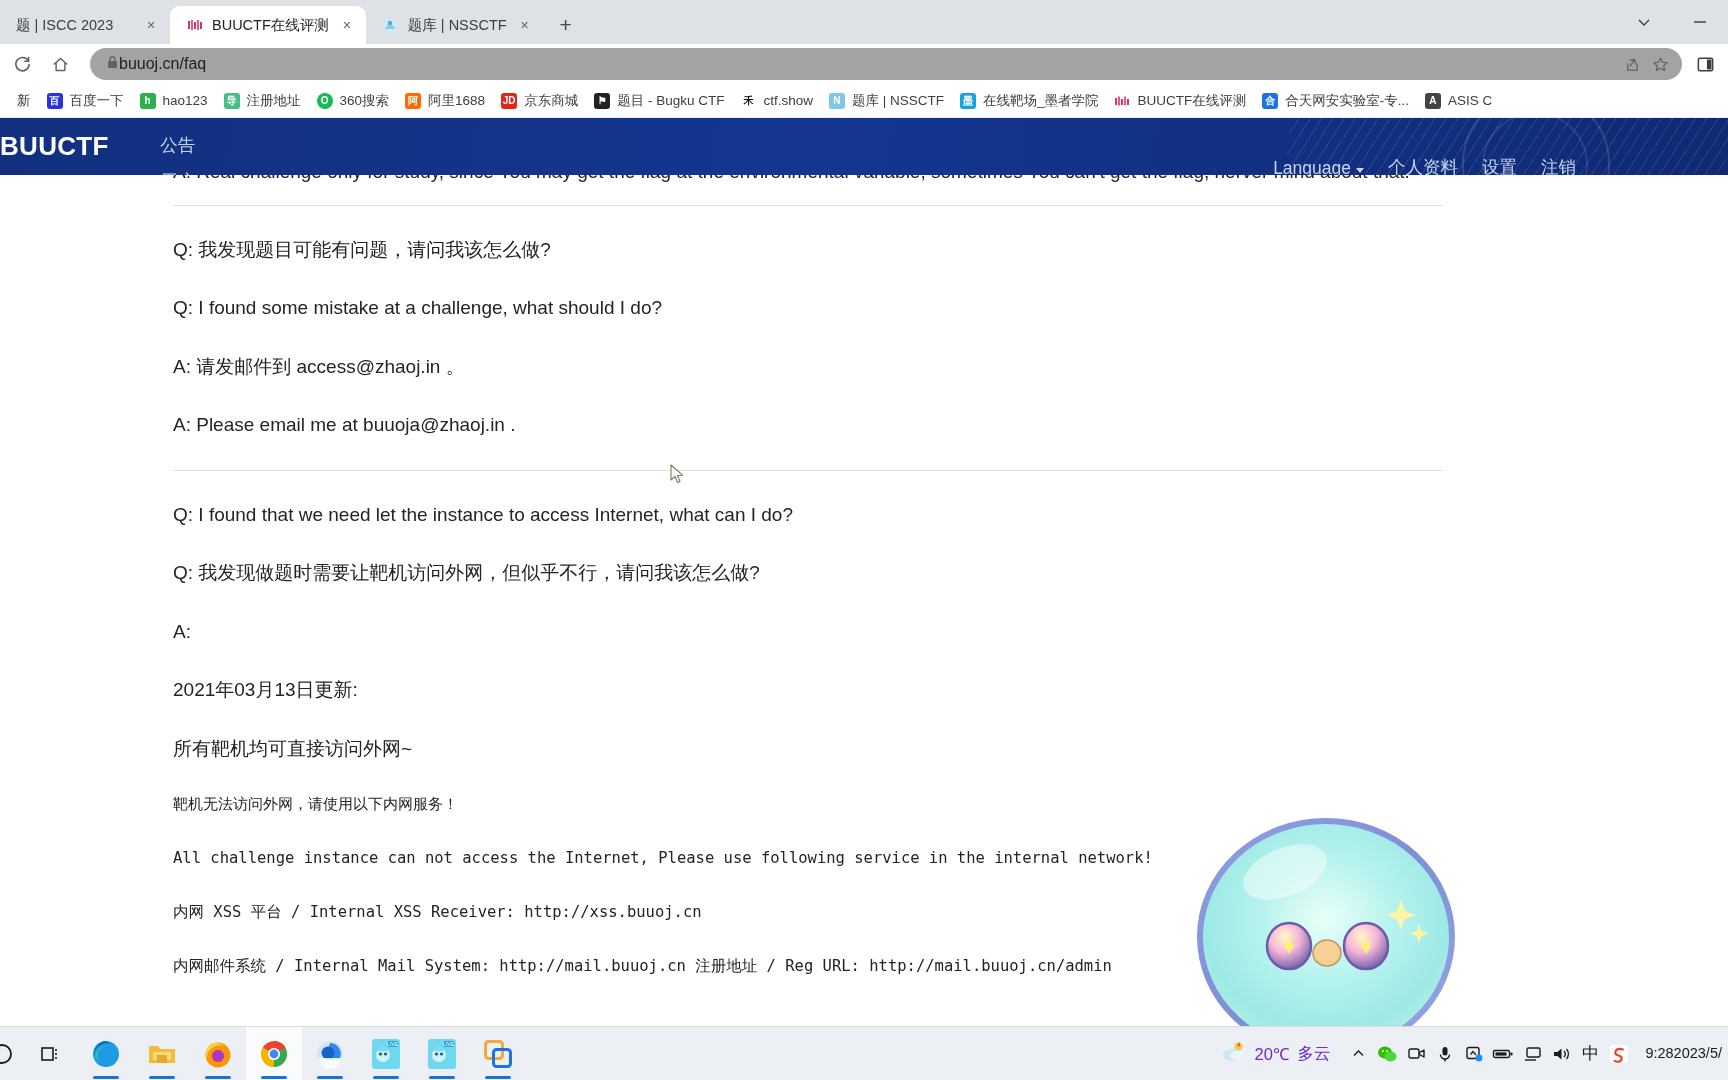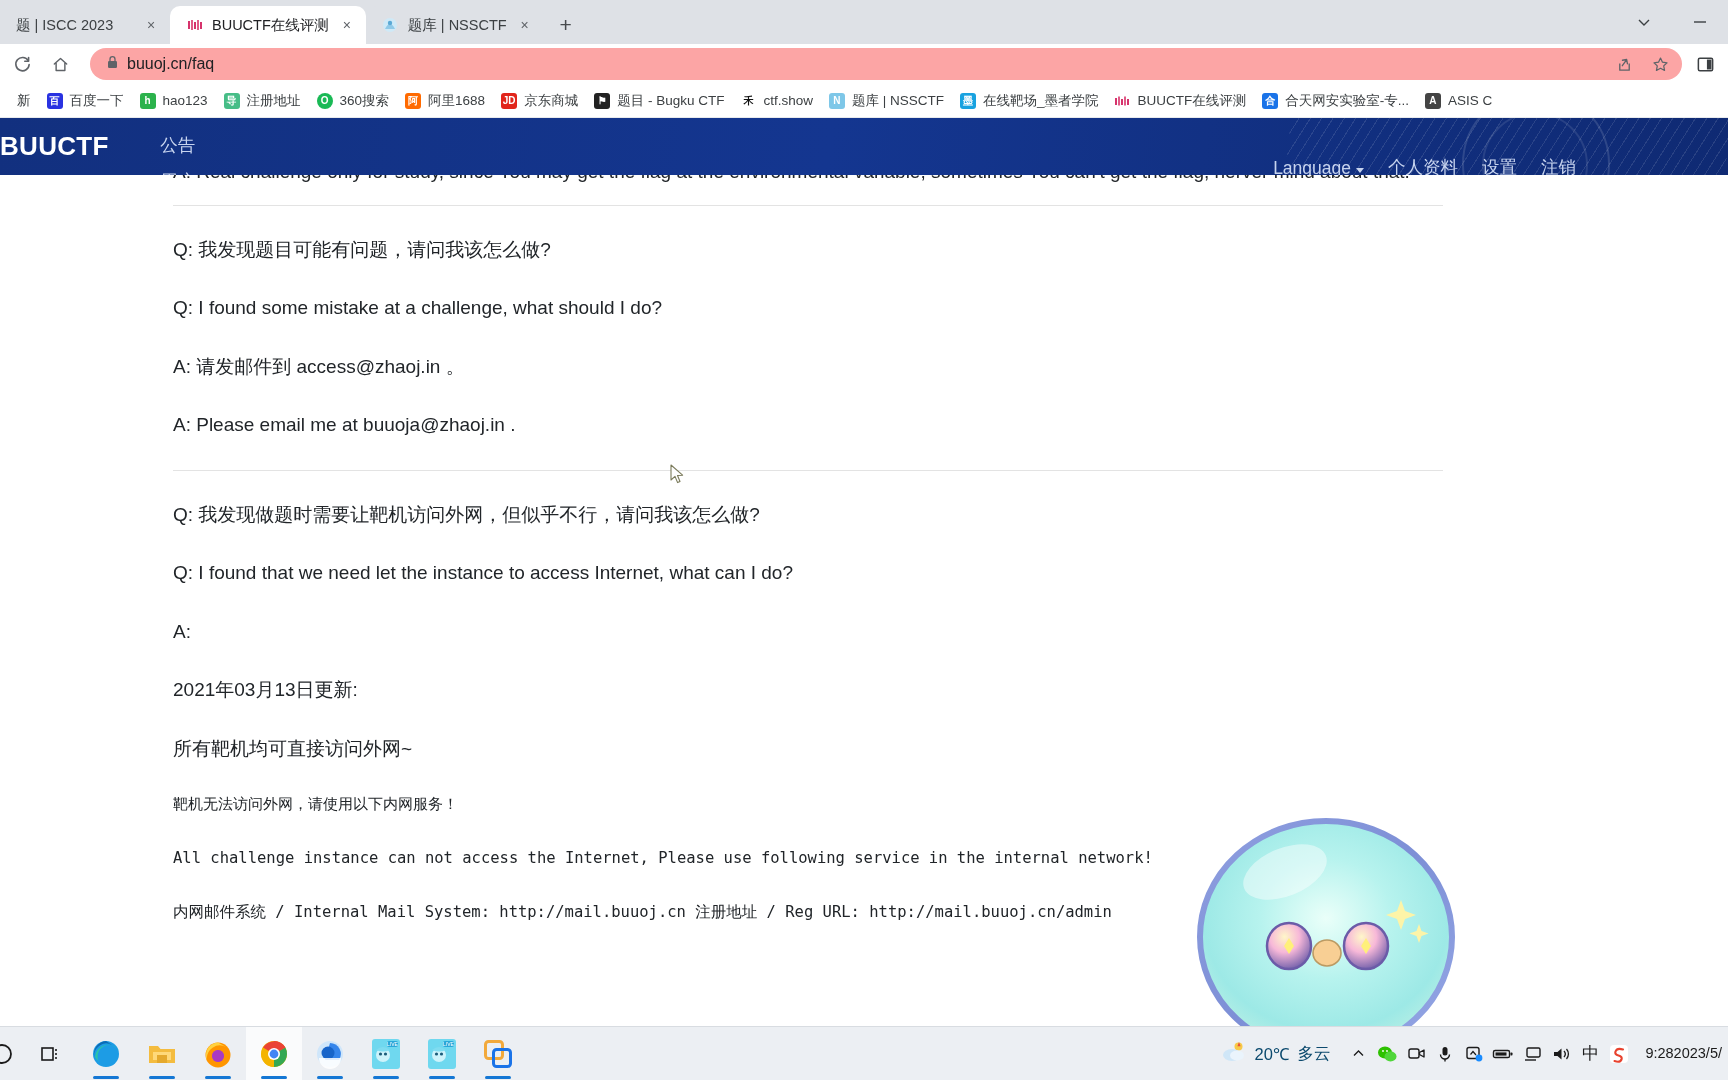--- a/index.html
+++ b/index.html
@@ -100,26 +100,26 @@
     width: 36px; height: 36px;
     flex: 0 0 36px;
     display: flex; align-items: center; justify-content: center;
     color: #5f6368;
     border-radius: 50%;
   }
   #omnibox {
     flex: 1 1 auto;
     height: 32px;
     margin: 0 6px 0 10px;
-    background: #fca5a5;
+    background: #a3a3a3;
     border-radius: 16px;
     display: flex;
     align-items: center;
     padding: 0 8px 0 16px;
-    gap: 8px;
+    gap: 0;
   }
   #omnibox .lock { font-size: 13px; color: #5f6368; }
   #omnibox .url {
     flex: 1 1 auto;
     font-size: 16px;
     color: #202124;
     white-space: nowrap;
     overflow: hidden;
   }
   #omnibox .omni-action {
@@ -345,21 +345,21 @@
     display: flex; align-items: center; justify-content: center;
     color: #1b1b1b;
     font-size: 15px;
   }
   #weather {
     display: flex;
     align-items: center;
     gap: 8px;
     padding: 0 12px 0 6px;
     font-size: 16.5px;
-    color: #0c4a6e;
+    color: #6d28d9;
     white-space: nowrap;
   }
   #clock {
     display: flex;
     flex-direction: row;
     align-items: flex-start;
     justify-content: center;
     font-size: 14.5px;
     line-height: 1.35;
     color: #1b1b1b;
@@ -554,28 +554,29 @@
         <div class="qa-line first">A: Real challenge only for study, since You may get the flag at the environmental variable, sometimes You can't get the flag, nerver mind about that.</div>
         <hr class="faq-hr">
 
         <div class="qa-line">Q: 我发现题目可能有问题，请问我该怎么做?</div>
         <div class="qa-line">Q: I found some mistake at a challenge, what should I do?</div>
         <div class="qa-line">A: 请发邮件到 access@zhaoj.in 。</div>
         <div class="qa-line">A: Please email me at buuoja@zhaoj.in .</div>
 
         <hr class="faq-hr">
 
+        <div class="qa-line">Q: I found that we need let the instance to access Internet, what can I do?</div>
         <div class="qa-line">Q: 我发现做题时需要让靶机访问外网，但似乎不行，请问我该怎么做?</div>
-        <div class="qa-line">Q: I found that we need let the instance to access Internet, what can I do?</div>
         <div class="qa-line">A:</div>
         <div class="qa-line">2021年03月13日更新:</div>
         <div class="qa-line">所有靶机均可直接访问外网~</div>
 
         <div class="mono-line cjk">靶机无法访问外网，请使用以下内网服务！</div>
         <div class="mono-line">All challenge instance can not access the Internet, Please use following service in the internal network!</div>
+        <div class="mono-line">内网 XSS 平台 / Internal XSS Receiver: http://xss.buuoj.cn</div>
         <div class="mono-line">内网邮件系统 / Internal Mail System: http://mail.buuoj.cn 注册地址 / Reg URL: http://mail.buuoj.cn/admin</div>
 
       </div>
     </div>
 
     <div id="site-navbar">
       <div class="navbar-deco"></div>
       <div class="navbar-circle"></div>
       <div class="navbar-circle c2"></div>
 

